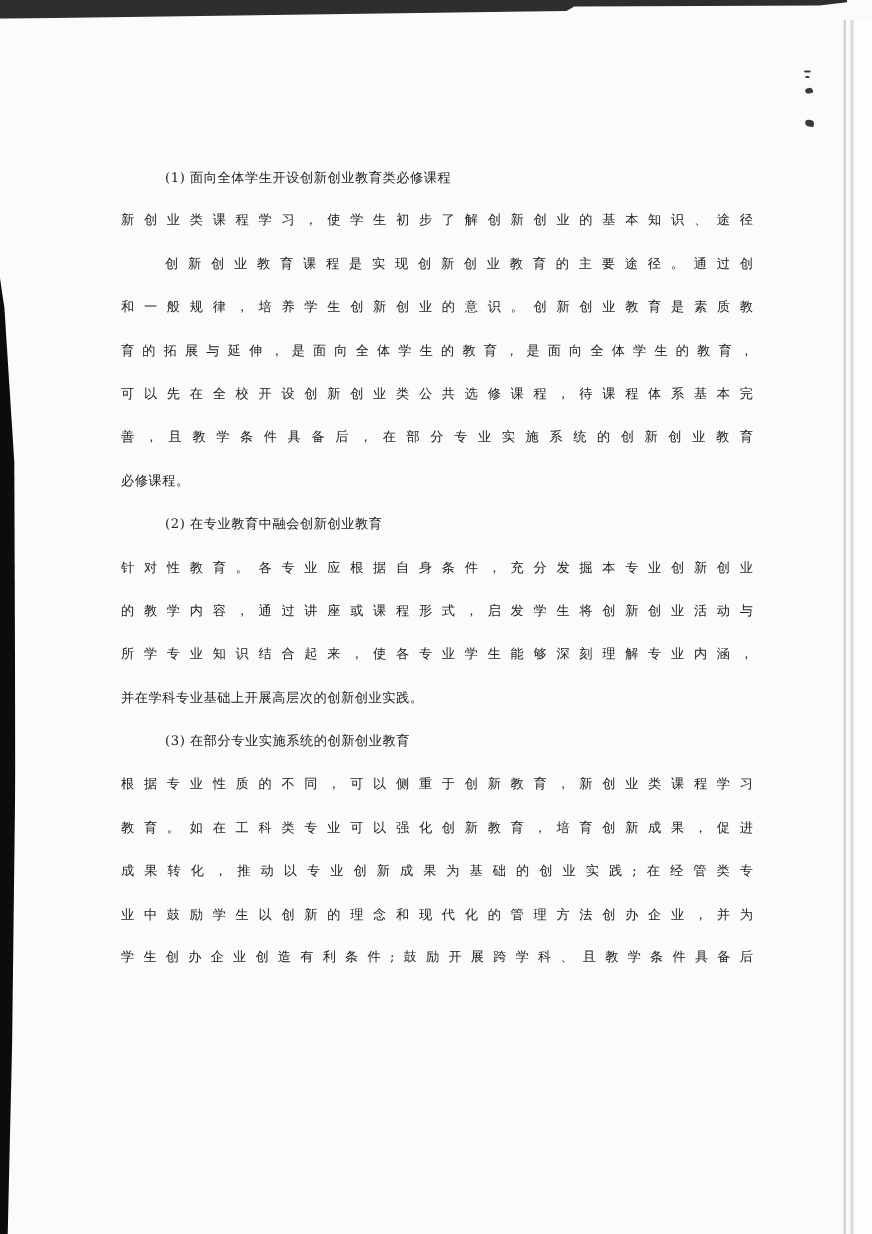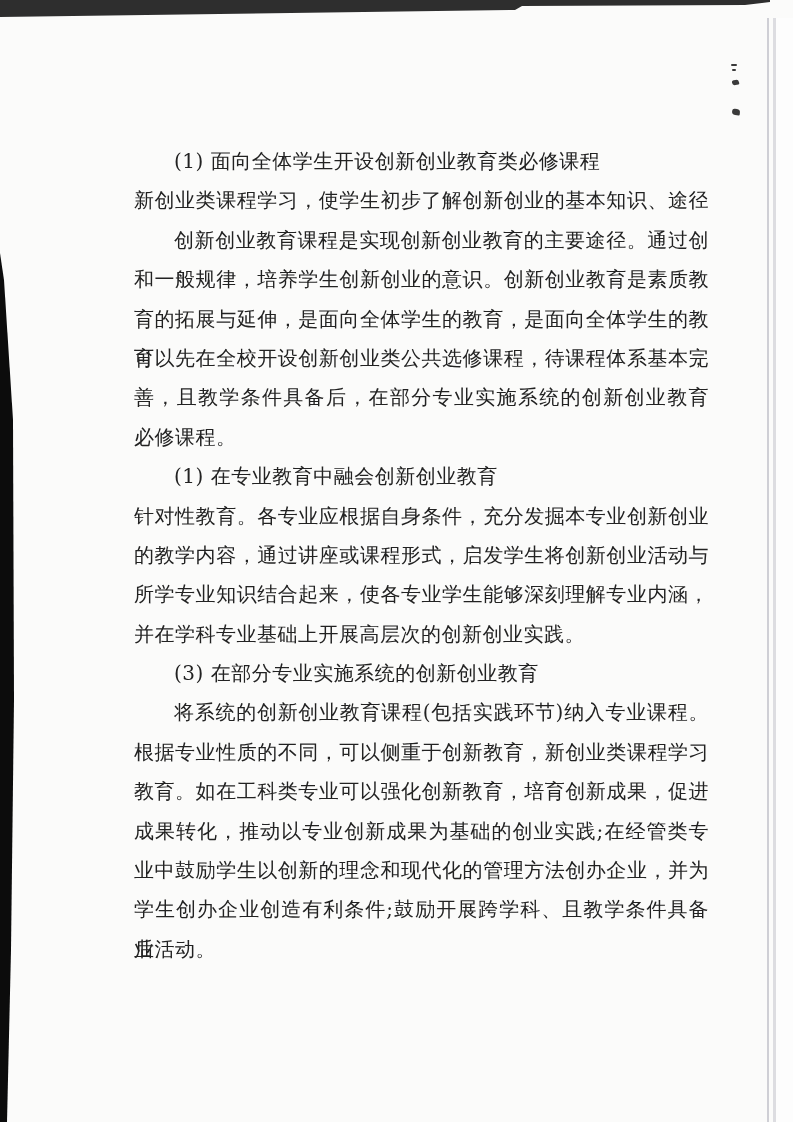--- a/index.html
+++ b/index.html
@@ -42,22 +42,21 @@
   
   .speck{position:absolute;background:var(--speck,#3a3a3a);border-radius:1px;}
   .s1a{left:731px;top:64px;width:6px;height:2px;}
   .s1b{left:732px;top:69px;width:4px;height:2px;}
   .s2{left:732px;top:80px;width:7px;height:5px;border-radius:2px 3px 1px 3px;transform:rotate(-12deg);}
   .s3{left:732px;top:109px;width:8px;height:6px;border-radius:3px 4px 1px 4px;transform:rotate(8deg);}
   
   .textblock{
     position:absolute;left:110px;top:142px;width:575px;
     color:var(--ink,#222222);
-    font-size:20px;
-    margin-left:24px;
+    font-size:12px;
   }
   .line{
     height:39.4px;line-height:39.4px;
     white-space:nowrap;
     letter-spacing:0.5px;
   }
   .line.indent{padding-left:40px;}
   .line.justify{
     white-space:normal;
     text-align:justify;
@@ -83,27 +82,25 @@
   <div class="textblock">
 
   <div class="line indent">(1)  面向全体学生开设创新创业教育类必修课程</div>
       <div class="line justify">新创业类课程学习，使学生初步了解创新创业的基本知识、途径</div>
       <div class="line indent justify">创新创业教育课程是实现创新创业教育的主要途径。通过创</div>
       <div class="line justify">和一般规律，培养学生创新创业的意识。创新创业教育是素质教</div>
       <div class="line justify">育的拓展与延伸，是面向全体学生的教育，是面向全体学生的教育，</div>
       <div class="line justify">可以先在全校开设创新创业类公共选修课程，待课程体系基本完</div>
       <div class="line justify">善，且教学条件具备后，在部分专业实施系统的创新创业教育</div>
       <div class="line">必修课程。</div>
-      <div class="line indent">(1)  在专业教育中融会创新创业教育</div>
+      <div class="line indent">(2)  在专业教育中融会创新创业教育</div>
       <div class="line justify">针对性教育。各专业应根据自身条件，充分发掘本专业创新创业</div>
       <div class="line justify">的教学内容，通过讲座或课程形式，启发学生将创新创业活动与</div>
       <div class="line justify">所学专业知识结合起来，使各专业学生能够深刻理解专业内涵，</div>
       <div class="line">并在学科专业基础上开展高层次的创新创业实践。</div>
       <div class="line indent">(3)  在部分专业实施系统的创新创业教育</div>
-      <div class="line indent justify">将系统的创新创业教育课程(包括实践环节)纳入专业课程。</div>
       <div class="line justify">根据专业性质的不同，可以侧重于创新教育，新创业类课程学习</div>
       <div class="line justify">教育。如在工科类专业可以强化创新教育，培育创新成果，促进</div>
       <div class="line justify">成果转化，推动以专业创新成果为基础的创业实践;在经管类专</div>
       <div class="line justify">业中鼓励学生以创新的理念和现代化的管理方法创办企业，并为</div>
       <div class="line justify">学生创办企业创造有利条件;鼓励开展跨学科、且教学条件具备后</div>
-      <div class="line">业活动。</div>
     </div>
 </div>
 
 </body></html>

